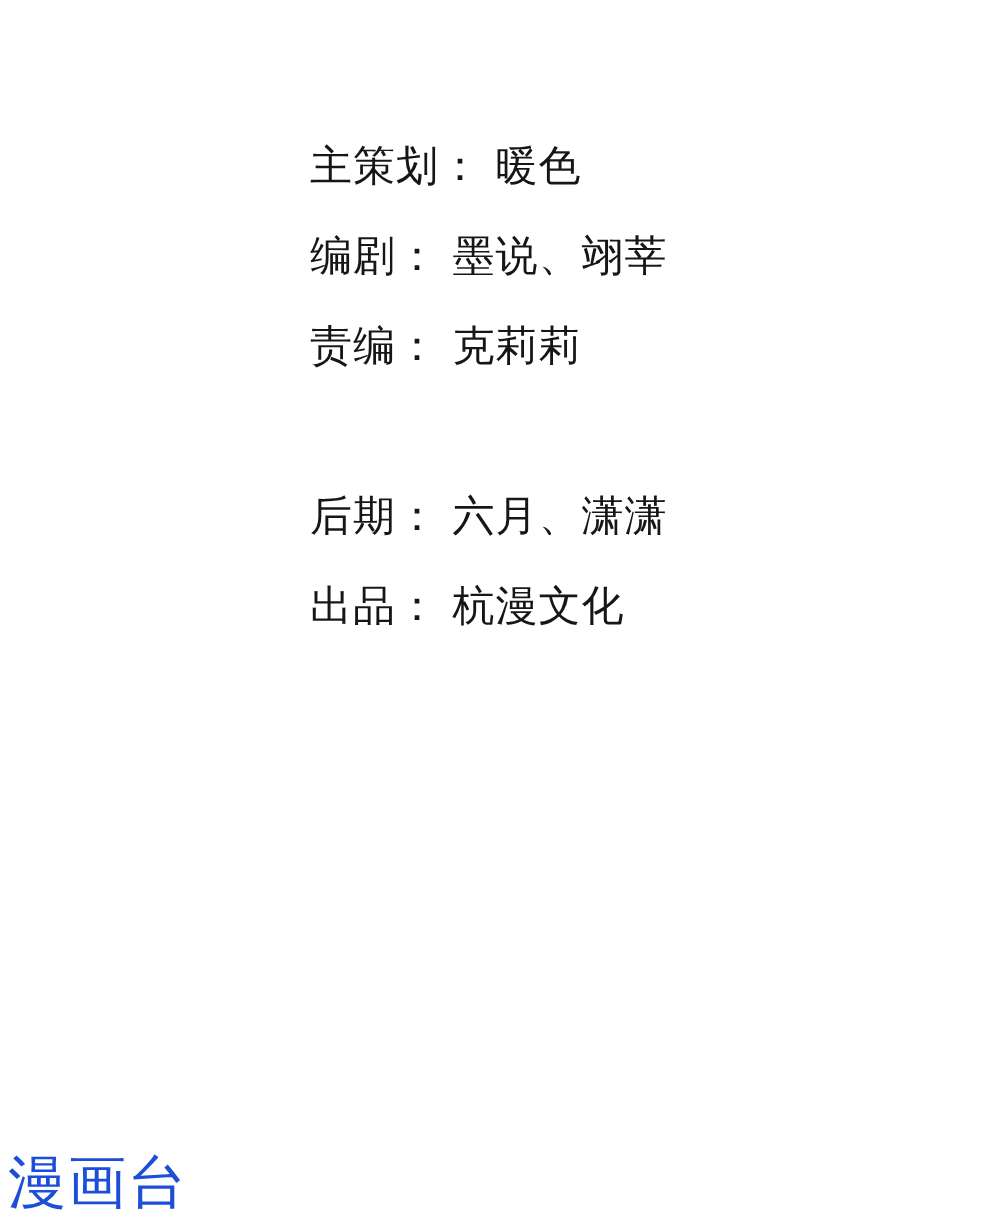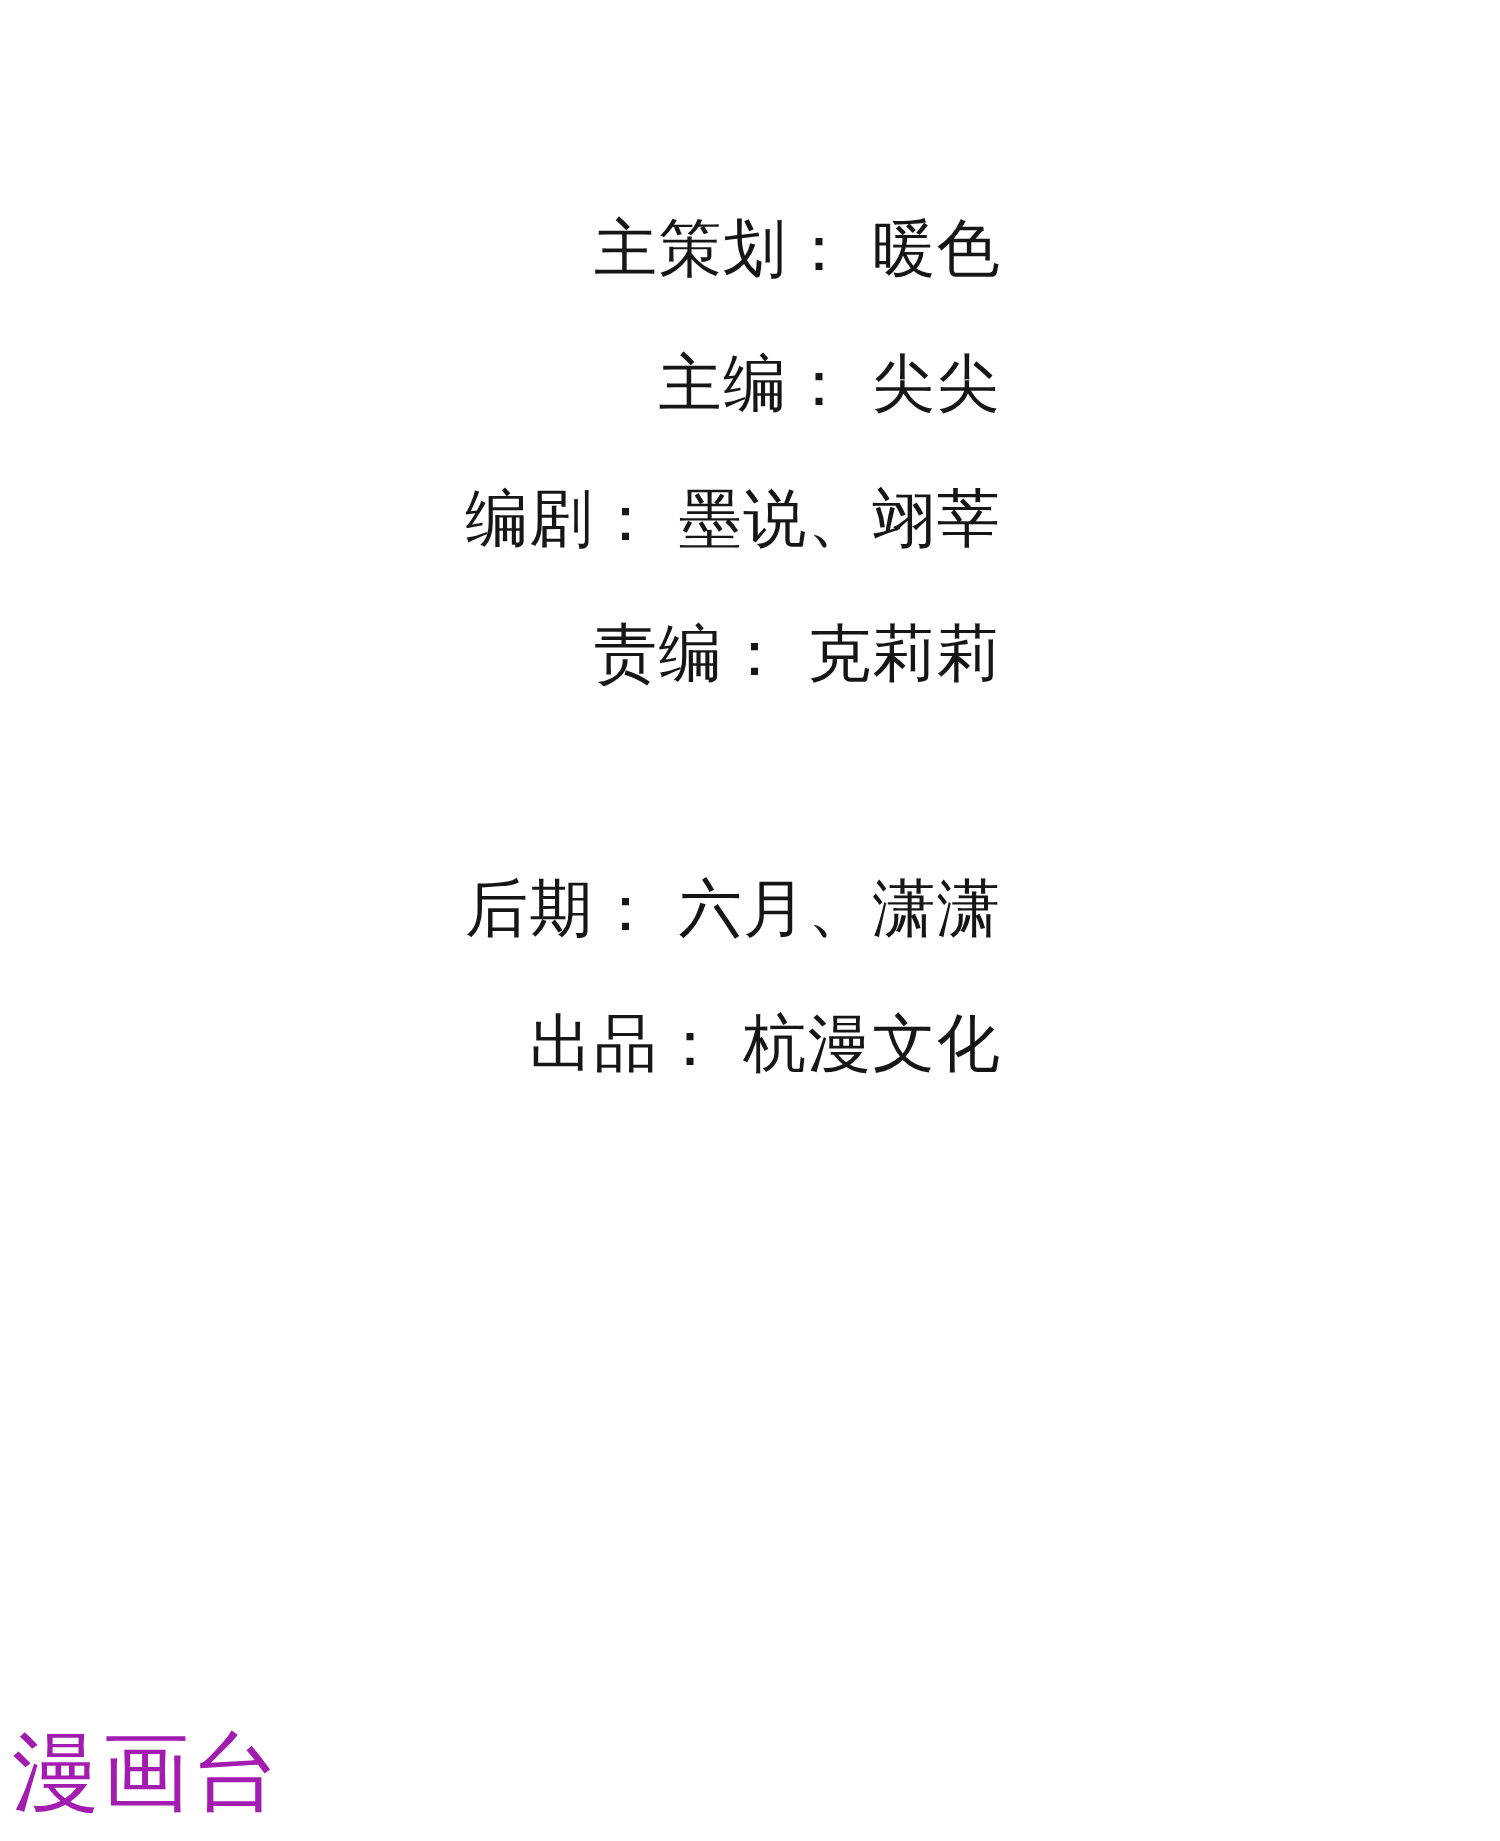--- a/index.html
+++ b/index.html
@@ -1,15 +1,15 @@
 <!DOCTYPE html>
 <html><head>
   <meta charset="utf-8">
   <style>
-    * { box-sizing: border-box; text-align: right; }
+    * { box-sizing: border-box; }
     html, body {
       margin: 0;
       padding: 0;
     }
     body {
       width: 1000px;
       height: 1227px;
       background: #ffffff;
       position: relative;
       overflow: hidden;
@@ -41,36 +41,33 @@
       height: 80px;
     }
     .watermark {
       position: absolute;
       left: 8px;
       top: 1150px;
       font-size: 58px;
       line-height: 64px;
       font-weight: 400;
       letter-spacing: 2px;
-      color: #a21caf;
+      color: #1d4ed8;
       user-select: none;
     }
   </style>
 </head>
 <body>
 
 <div class="credits-page">
 
   <div class="credits-block">
 
     <div class="credit-line">
       <span>主策划</span><span class="credit-sep">：</span><span>暖色</span>
-    </div>
-    <div class="credit-line">
-      <span>主编</span><span class="credit-sep">：</span><span>尖尖</span>
     </div>
     <div class="credit-line">
       <span>编剧</span><span class="credit-sep">：</span><span>墨说、翊莘</span>
     </div>
     <div class="credit-line">
       <span>责编</span><span class="credit-sep">：</span><span>克莉莉</span>
     </div>
 
     <div class="group-gap"></div>
 

